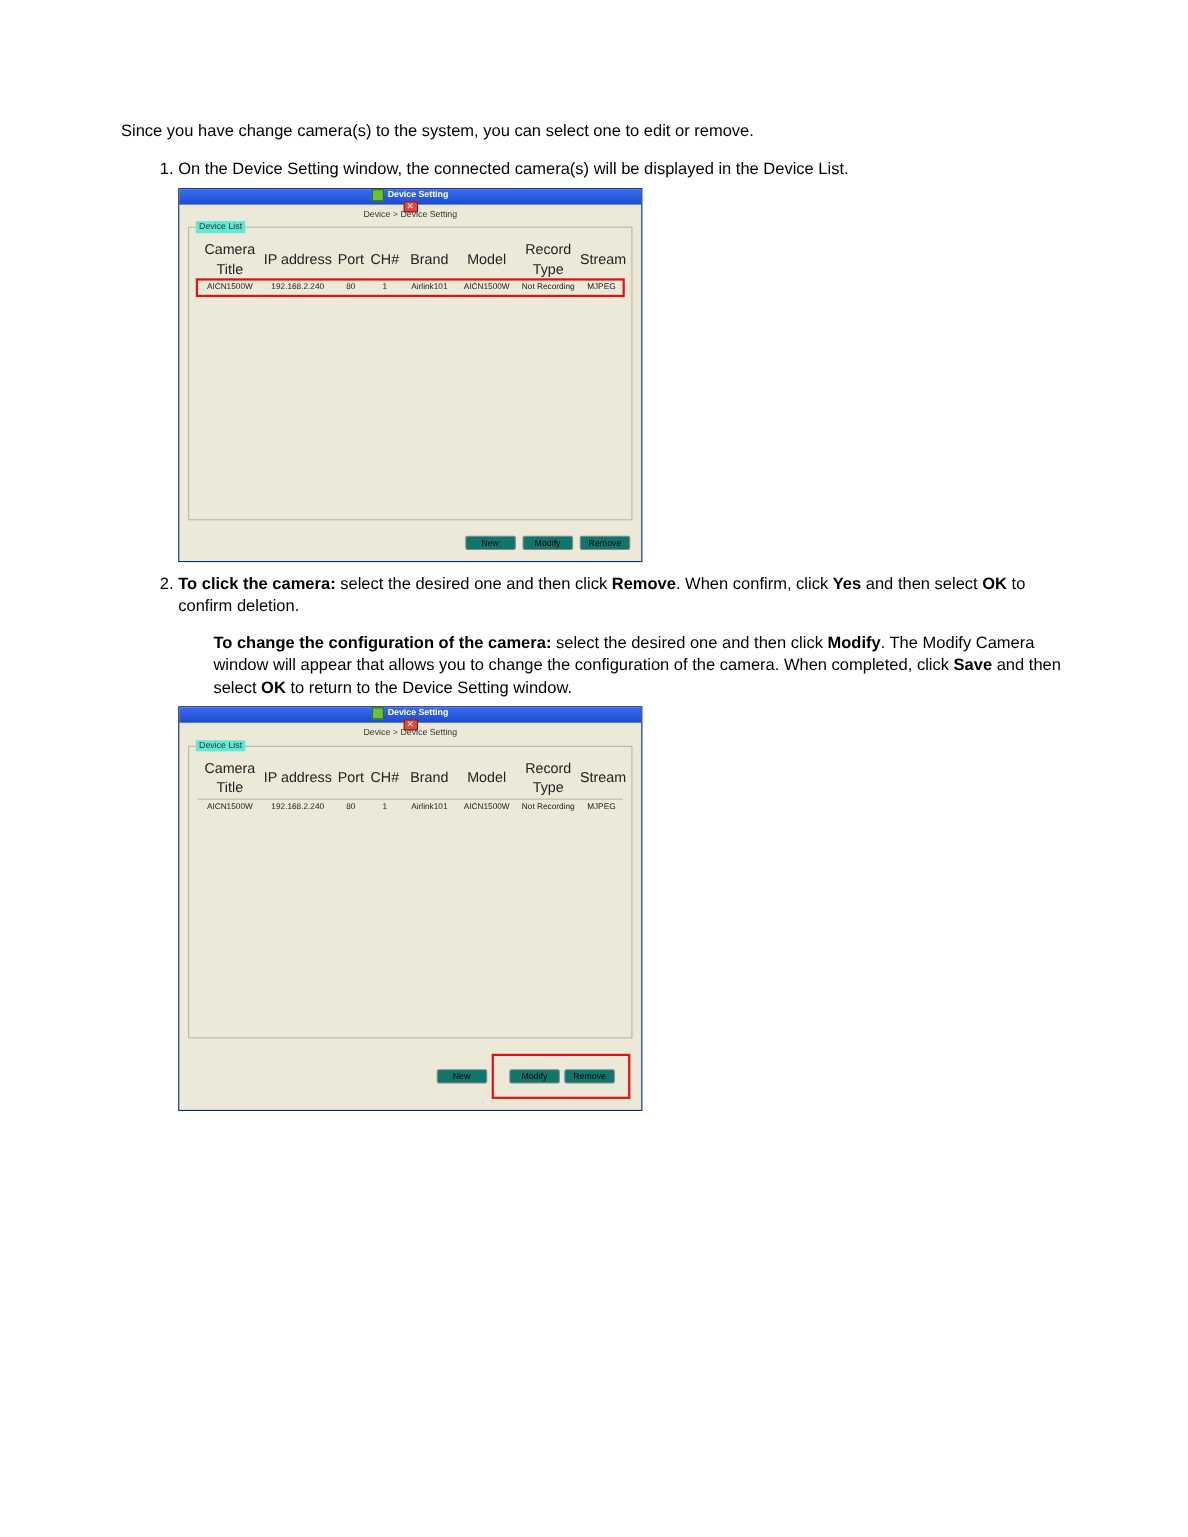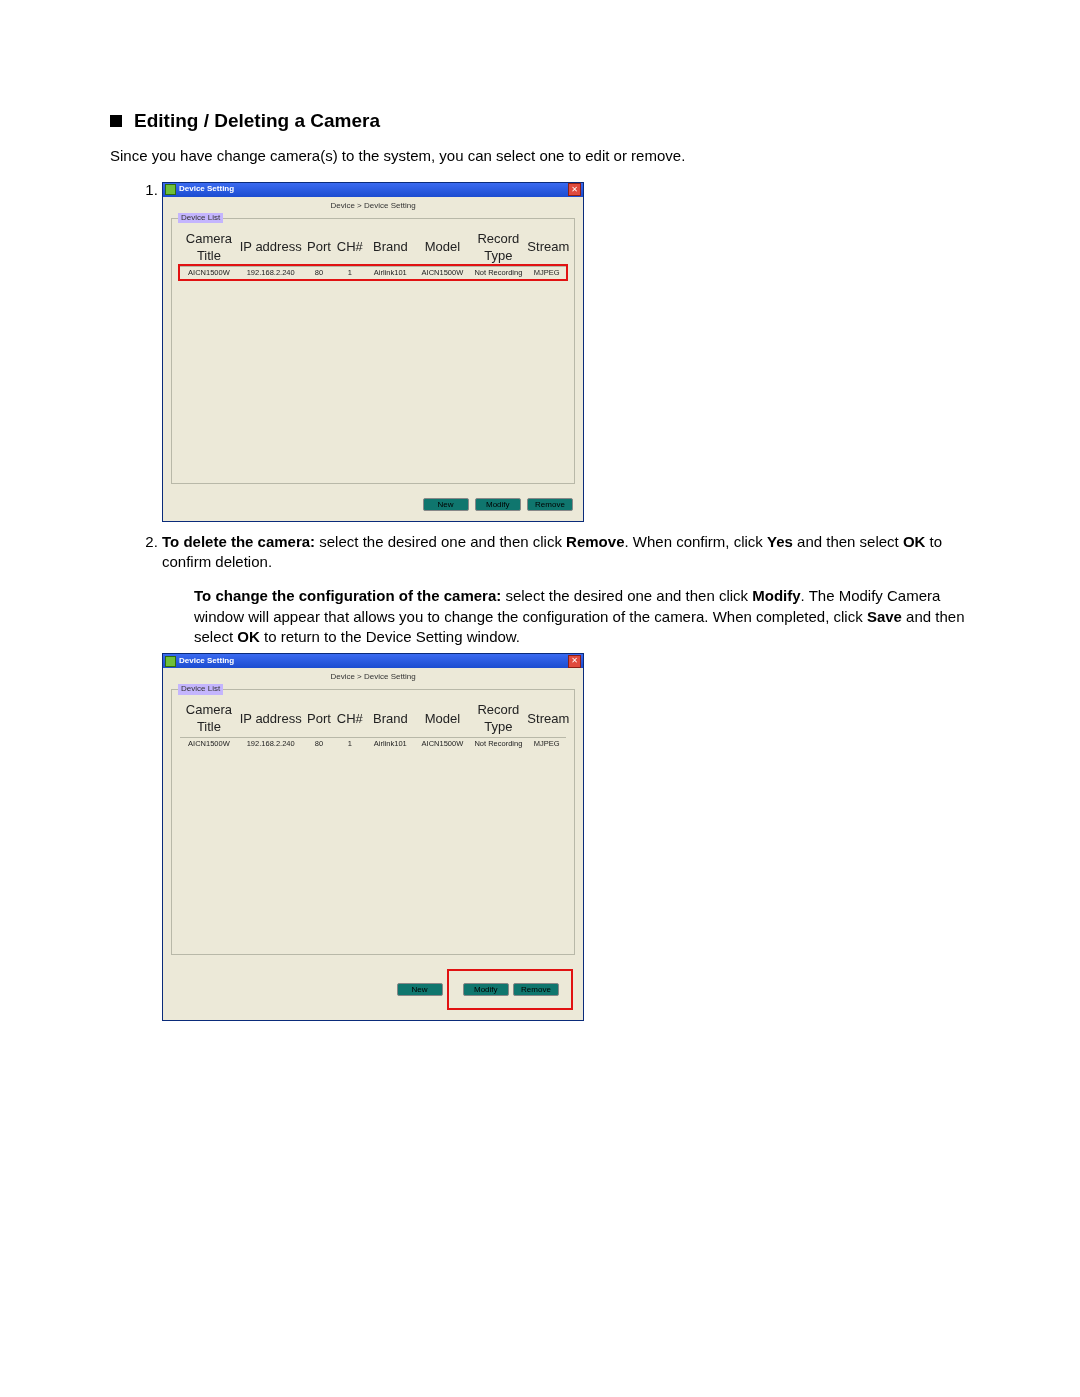--- a/index.html
+++ b/index.html
@@ -7,50 +7,48 @@
   .sect-head{font-size:19px;font-weight:bold;margin:0 0 14px 0;}
   .sect-head .bullet{display:inline-block;width:12px;height:12px;background:#000;margin-right:12px;}
   .intro{font-size:15px;margin:0 0 14px 0;line-height:1.35;}
   ol.steps{font-size:15px;padding-left:52px;margin:0;}
   ol.steps>li{margin-bottom:10px;line-height:1.35;}
   .para{margin-top:14px;margin-left:32px;}
   b.doc-bold{font-weight:bold;}
   .pagefoot{position:absolute;bottom:30px;left:0;width:100%;text-align:center;font-size:14px;}
   
   .win{width:420px;border:1px solid #0a2b7a;background:#ece9d8;margin:6px 0 10px 0;font-family:Tahoma,Verdana,sans-serif;font-size:8px;color:#000;}
-  .titlebar{height:14px;background:linear-gradient(#3a6af0,#1b4cd0);display:flex;align-items:center;justify-content:space-between;padding:0 2px;}
+  .titlebar{height:14px;background:linear-gradient(#3a6af0,#1b4cd0);display:flex;align-items:center;justify-content:space-between;padding:0 2px;flex-direction:column;}
   .titlebar .ttl{display:flex;align-items:center;gap:3px;color:#fff;font-weight:bold;font-size:8px;}
   .titlebar .ticon{width:9px;height:9px;background:#6fbf3a;border:1px solid #2e6b0e;}
   .titlebar .close{width:11px;height:11px;background:#e04a3e;border:1px solid #8a1f17;color:#fff;display:flex;align-items:center;justify-content:center;font-size:8px;line-height:1;cursor:pointer;}
   .crumb{padding:4px 8px;color:#333;text-align:center;}
   .group{margin:2px 8px 8px 8px;border:1px solid #b8b8a8;position:relative;padding:10px 8px 6px 8px;background:#ece9d8;}
-  .group .glabel{position:absolute;top:-6px;left:6px;background:#c4b5fd;padding:0 3px;color:#333;}
+  .group .glabel{position:absolute;top:-6px;left:6px;background:#5eead4;padding:0 3px;color:#333;}
   table.devlist{width:100%;border-collapse:collapse;table-layout:fixed;}
   table.devlist th{font-weight:normal;color:#222;border-bottom:1px solid #b8b8a8;padding:1px 0;font-size:13px;text-align:center;}
   table.devlist td{color:#222;padding:1px 0;font-size:7.5px;text-align:center;}
   .listpad{height:198px;}
   .row-hl{outline:2px solid #e11212;}
   .btnrow{text-align:right;padding:6px 10px 10px 10px;}
   .btnrow button{font-family:Tahoma,Verdana,sans-serif;font-size:8px;background:#0f766e;border:1px solid #888;border-radius:2px;padding:1px 0;width:46px;margin-left:4px;cursor:pointer;}
   .btn-hl{display:inline-block;border:2px solid #e11212;padding:12px;margin-left:2px;}
   .btn-hl button{margin-left:2px;}
 </style>
 </head>
 <body>
 
 <div class="page">
 
-  <p class="sect-head">
-    <span class="bullet"></span><span>Editing / Deleting a Camera</span>
-  </p>
 
   <p class="intro">Since you have change camera(s) to the system, you can select one to edit or remove.</p>
 
   <ol class="steps">
     <li>
+      <span>On the Device Setting window, the connected camera(s) will be displayed in the Device List.</span>
       
       <div class="win">
         <div class="titlebar">
           <span class="ttl">
             <span class="ticon"></span>
             <span>Device Setting</span>
           </span>
           <span class="close">✕</span>
         </div>
         <div class="crumb">Device &gt; Device Setting</div>
@@ -95,21 +93,21 @@
         <div class="btnrow">
           <button>New</button>
           <button>Modify</button>
           <button>Remove</button>
         </div>
       </div>
     </li>
 
     <li>
       <span>
-        <b class="doc-bold">To delete the camera:</b><span> select the desired one and then click </span><b class="doc-bold">Remove</b><span>. When confirm, click </span><b class="doc-bold">Yes</b><span> and then select </span><b class="doc-bold">OK</b><span> to confirm deletion.</span>
+        <b class="doc-bold">To click the camera:</b><span> select the desired one and then click </span><b class="doc-bold">Remove</b><span>. When confirm, click </span><b class="doc-bold">Yes</b><span> and then select </span><b class="doc-bold">OK</b><span> to confirm deletion.</span>
       </span>
       <div class="para">
         <b class="doc-bold">To change the configuration of the camera:</b><span> select the desired one and then click </span><b class="doc-bold">Modify</b><span>. The Modify Camera window will appear that allows you to change the configuration of the camera. When completed, click </span><b class="doc-bold">Save</b><span> and then select </span><b class="doc-bold">OK</b><span> to return to the Device Setting window.</span>
       </div>
 
       
       <div class="win">
         <div class="titlebar">
           <span class="ttl">
             <span class="ticon"></span>

